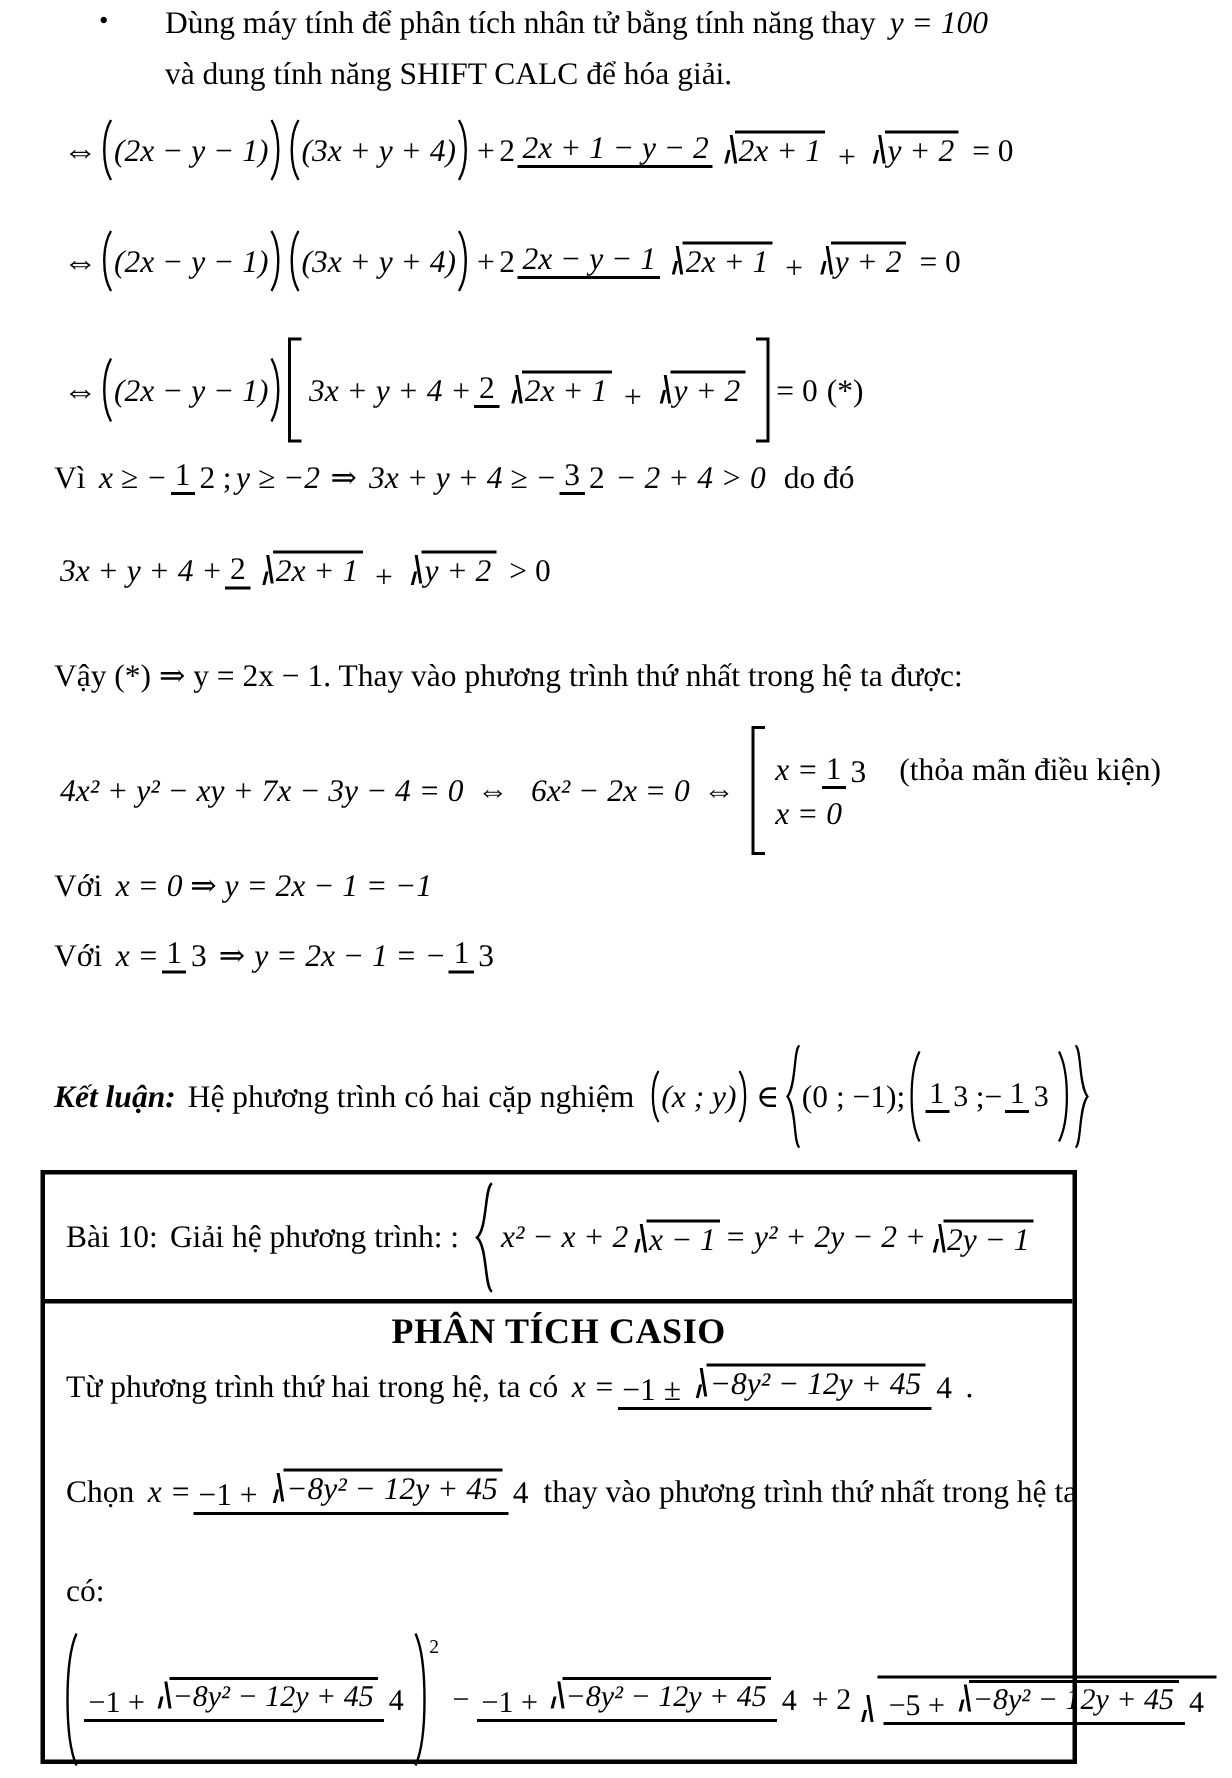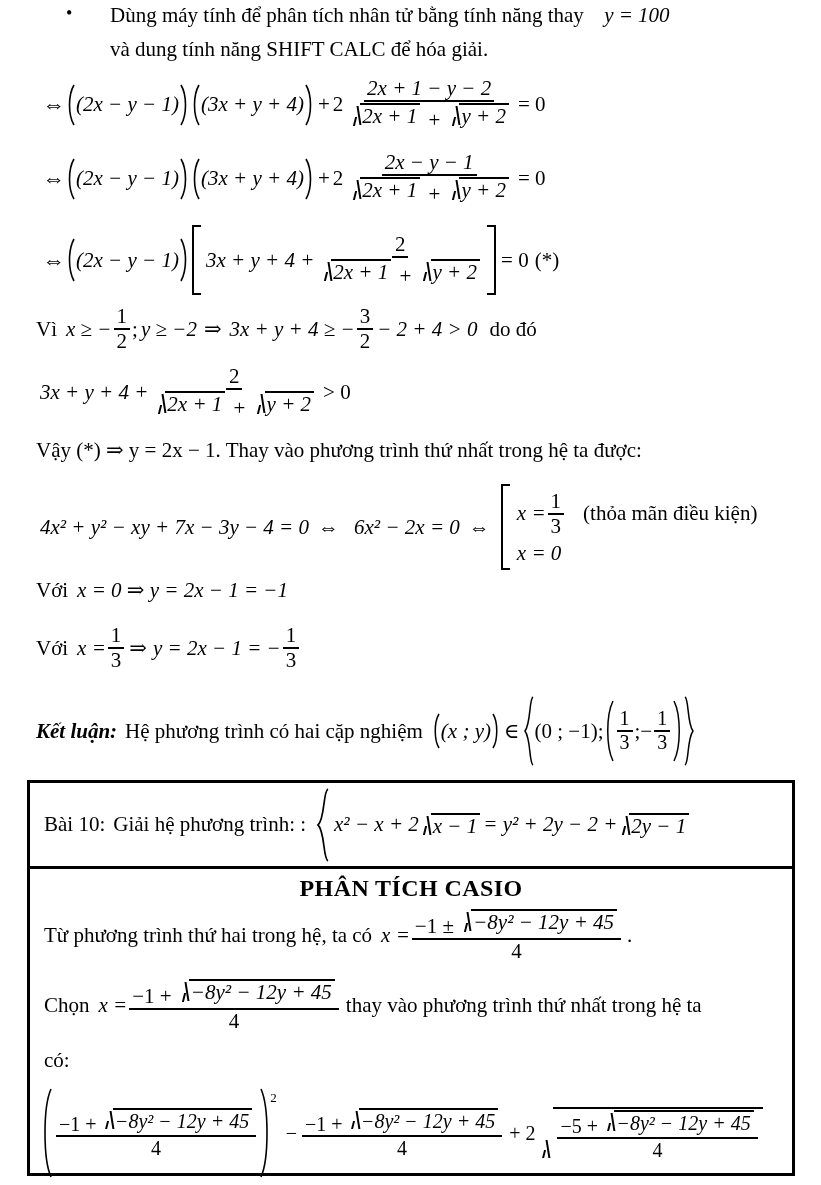--- a/index.html
+++ b/index.html
@@ -41,21 +41,21 @@
   i.v, .mi {
     font-style: italic;
     font-family: "Liberation Serif", "DejaVu Serif", serif;
   }
   .op { padding: 0 3px; }
   .opn { padding: 0 2px; }
 
   
   .frac {
     display: inline-flex;
-    flex-direction: column;
+    flex-direction: row;
     align-items: center;
     vertical-align: middle;
     margin: 0 2px;
     text-align: center;
   }
   .frac > .num {
     padding: 0 3px 1px 3px;
     border-bottom: 2px solid #000;
     display: block;
     white-space: nowrap;
@@ -175,21 +175,21 @@
 </head>
 <body>
 
 <div class="page">
 
   <div style="position:absolute; left:66px; top:2px; width:740px;">
     <div class="bullet-row">
       <div class="bullet-dot">•</div>
       <div class="txt" style="white-space:nowrap;">
         <span>Dùng máy tính để phân tích nhân tử bằng tính năng thay</span>
-        <span class="mi" style="margin-left:15px;">y = 100</span>
+        <span class="mi" style="margin-left:4px;">y = 100</span>
       </div>
     </div>
     <div style="margin-left:44px; margin-top:8px;" class="txt">và dung tính năng SHIFT CALC để hóa giải.</div>
   </div>
 
   <div class="mathline" style="position:absolute; left:42px; top:78px;">
     <span class="delim" style="font-size:23px;">⇔</span>
     <svg class="svgdelim" width="11" height="44" viewBox="0 0 11 44" aria-hidden="true">
       <path d="M9 2 C3 12, 3 32, 9 42" stroke="#000" stroke-width="1.6" fill="none"></path>
     </svg>
@@ -407,21 +407,21 @@
       <span class="den">3</span>
     </span>
     <svg class="svgdelim" width="11" height="64" viewBox="0 0 11 64" aria-hidden="true">
       <path d="M2 2 C9 16, 9 48, 2 62" stroke="#000" stroke-width="1.5" fill="none"></path>
     </svg>
     <svg class="svgdelim" width="12" height="72" viewBox="0 0 12 72" aria-hidden="true">
       <path d="M2 2 C6 4, 4 28, 10 36 C4 44, 6 68, 2 70" stroke="#000" stroke-width="1.5" fill="none"></path>
     </svg>
   </div>
 
-  <div class="boxouter" style="left:27px; top:780px; width:768px; height:396px;">
+  <div class="boxouter" style="left:27px; top:780px; width:691px; height:396px;">
 
     <div class="boxhead" style="height:86px;">
       <span class="bi" style="font-size:21px;">Bài 10:</span>
       <span style="font-size:21px; margin-left:8px;">Giải hệ phương trình: :</span>
       <span class="brace-sys" style="margin-left:10px;">
         <svg class="svgdelim" width="14" height="76" viewBox="0 0 14 76" aria-hidden="true">
           <path d="M12 2 C7 4, 9 32, 2 38 C9 44, 7 72, 12 74" stroke="#000" stroke-width="1.7" fill="none"></path>
         </svg>
         <span class="rows">
           <span class="mathline">

